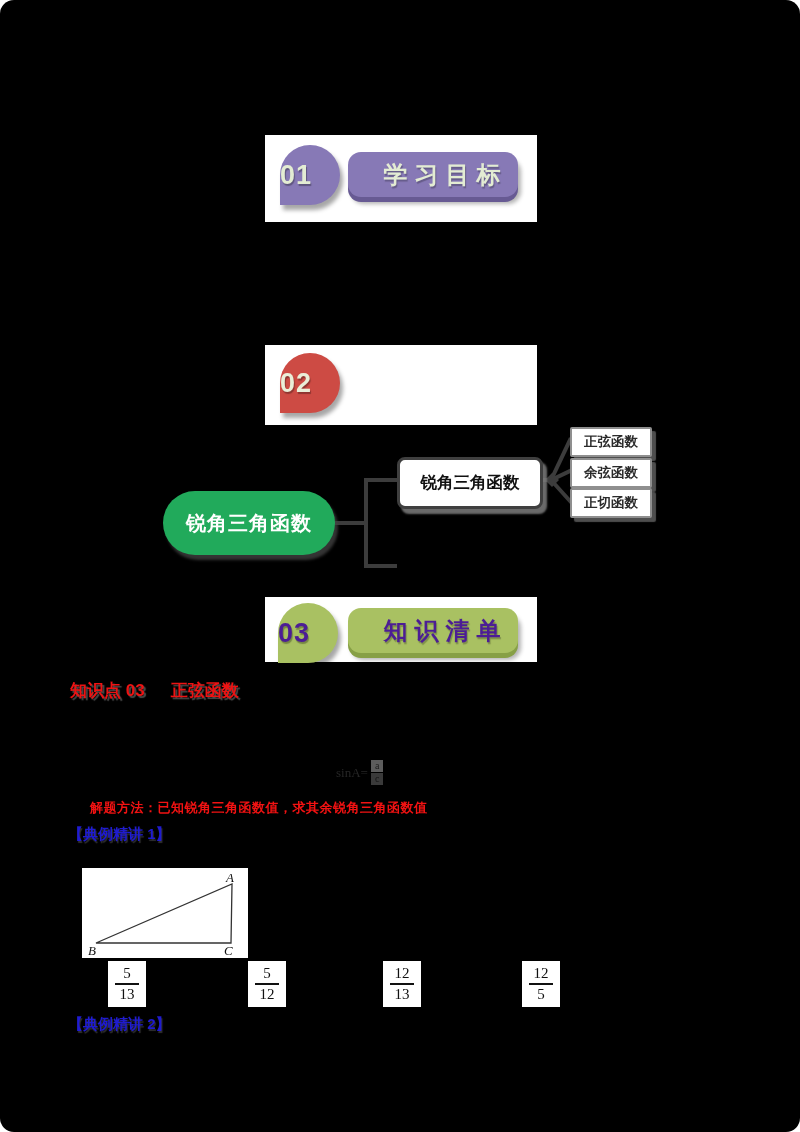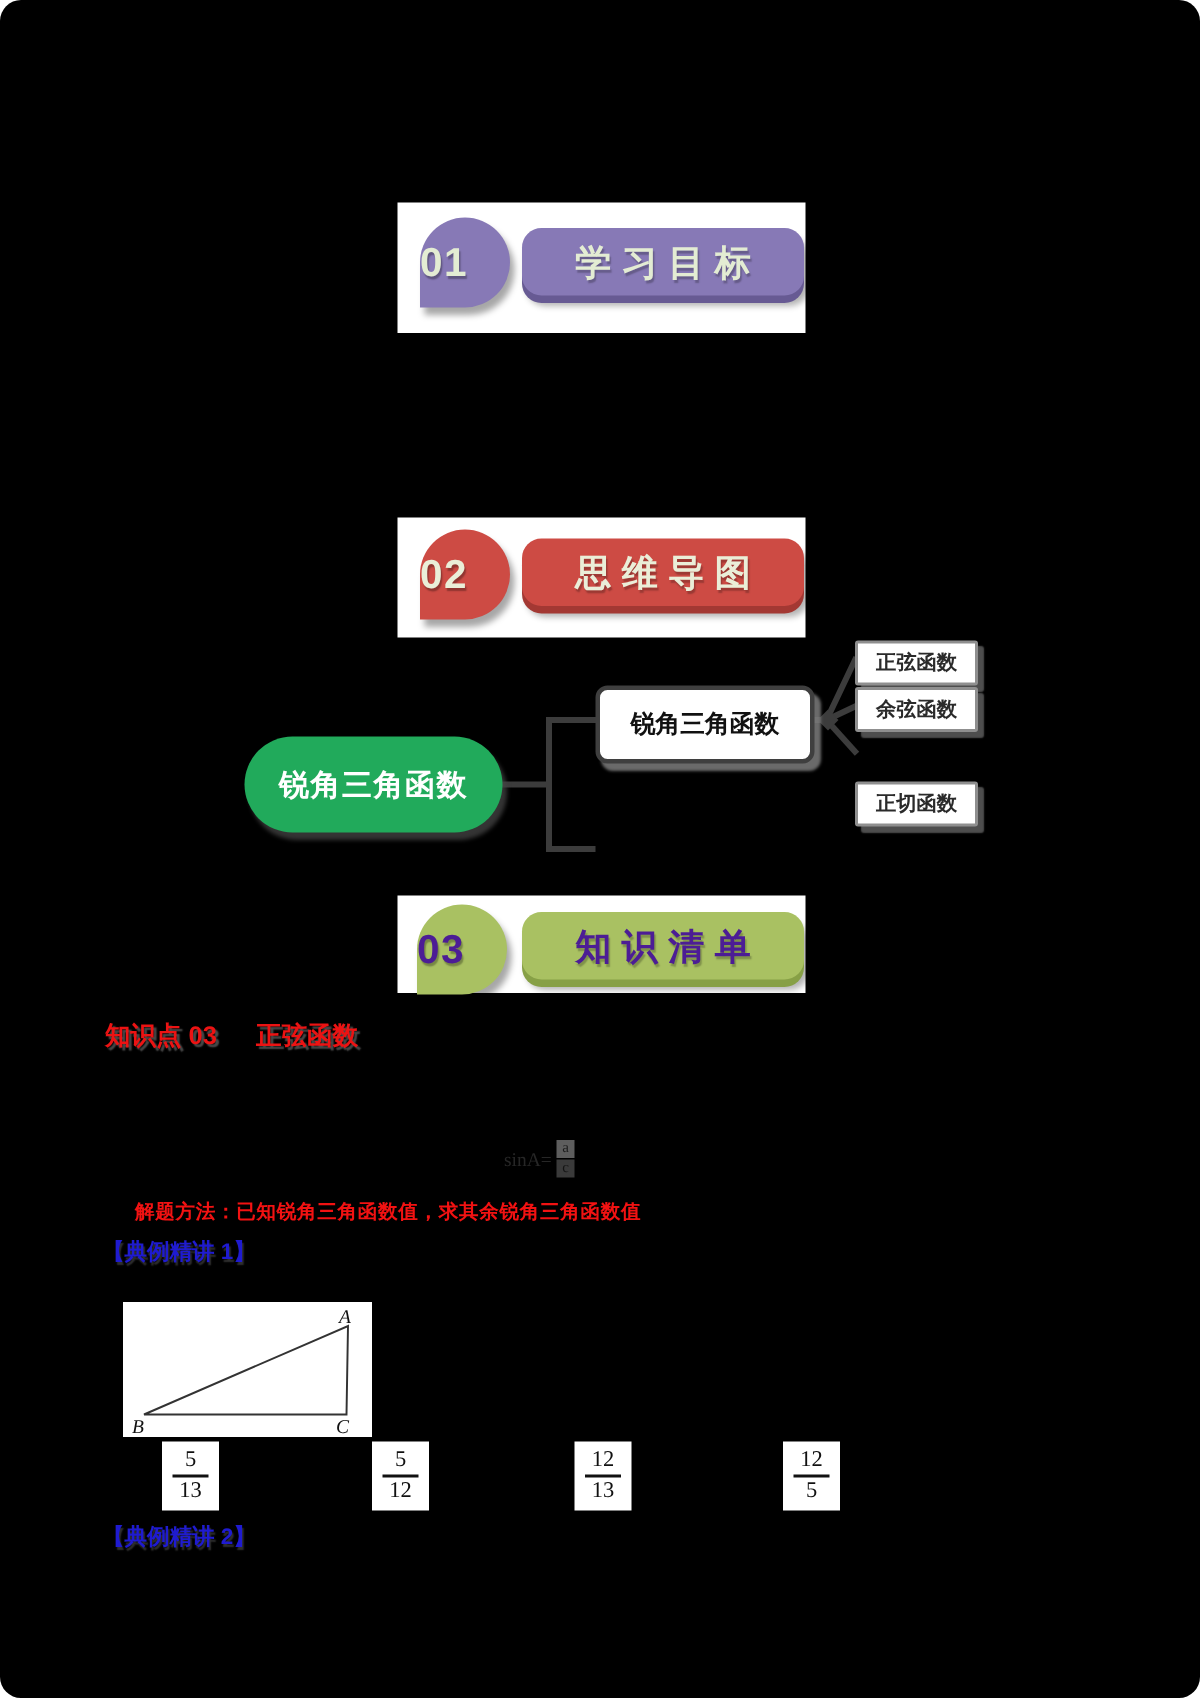--- a/index.html
+++ b/index.html
@@ -14,22 +14,22 @@
     position:absolute;width:60px;height:60px;
     border-radius:50% 50% 50% 0;
     display:flex;align-items:center;justify-content:flex-start;
     box-shadow:3px 5px 4px rgba(0,0,0,0.35);
   }
   .teardrop .num{
     font-size:27px;font-weight:bold;letter-spacing:1px;
     text-shadow:1px 2px 1px rgba(0,0,0,0.30);
   }
   .badge-pill{
-    position:absolute;left:83px;width:188px;height:45px;border-radius:13px;
-    display:flex;align-items:center;justify-content:center;
+    position:absolute;left:83px;width:152px;height:45px;border-radius:13px;
+    display:flex;align-items:center;justify-content:center;padding-left:18px;
   }
   .badge-pill .ttl{
     font-size:24px;font-weight:bold;letter-spacing:7px;text-indent:7px;
     text-shadow:1px 2px 1px rgba(0,0,0,0.25);
   }
   .s1 .teardrop,.s1 .badge-pill{background:#8779b6;}
   .s1 .badge-pill{box-shadow:0 5px 0 #675a93,3px 7px 4px rgba(0,0,0,0.30);}
   .s2 .teardrop,.s2 .badge-pill{background:#cd4b44;}
   .s2 .badge-pill{box-shadow:0 5px 0 #a33833,3px 7px 4px rgba(0,0,0,0.30);}
   .s3 .teardrop,.s3 .badge-pill{background:#a9c162;}
@@ -54,21 +54,21 @@
   .mm-b1 span{font-size:16.5px;}
   .mm-b2{left:395px;top:544px;width:206px;height:44px;}
   .mm-b2 span{font-size:16px;}
   .mm-leaf{
     position:absolute;left:570px;width:78px;height:26px;background:#ffffff;
     border:2px solid #8f8f8f;border-radius:2px;
     display:flex;align-items:center;justify-content:center;
     box-shadow:4px 4px 1px rgba(130,130,130,0.6);
   }
   .mm-leaf span{color:#2a2a2a;font-size:13.5px;font-weight:600;}
-  .mm-l1{top:427px;} .mm-l2{top:458px;} .mm-l3{top:488px;margin-top:33px;}
+  .mm-l1{top:427px;} .mm-l2{top:458px;} .mm-l3{top:488px;}
   .mm-lines{position:absolute;left:0;top:0;}
   
   .kp-heading{
     position:absolute;left:70px;top:679px;font-size:17px;font-weight:bold;color:#ec1313;
     text-shadow:2px 2px 1px rgba(135,135,135,0.55);white-space:nowrap;
   }
   .kp-heading .gap{display:inline-block;width:26px;}
   .faint-formula{
     position:absolute;left:336px;top:760px;display:flex;align-items:center;color:#262626;
     font-size:13px;font-family:"Liberation Serif",serif;
@@ -107,23 +107,20 @@
       <span class="num">01</span>
     </div>
     <div class="badge-pill" style="top:17px;">
       <span class="ttl">学习目标</span>
     </div>
   </div>
 
   <div class="badge-box s2" style="top:345px;height:80px;">
     <div class="teardrop" style="left:15px;top:8px;">
       <span class="num">02</span>
-    </div>
-    <div class="badge-pill" style="top:14px;">
-      <span class="ttl">思维导图</span>
     </div>
   </div>
 
   <svg class="mm-lines" width="800" height="1132">
     <g stroke="#3c3c3c" stroke-width="4" fill="none" stroke-linecap="square">
       <path d="M335,523 H366"></path>
       <path d="M366,480 V566"></path>
       <path d="M366,480 H397"></path>
       <path d="M366,566 H395"></path>
       <path d="M537,480 H551"></path>

